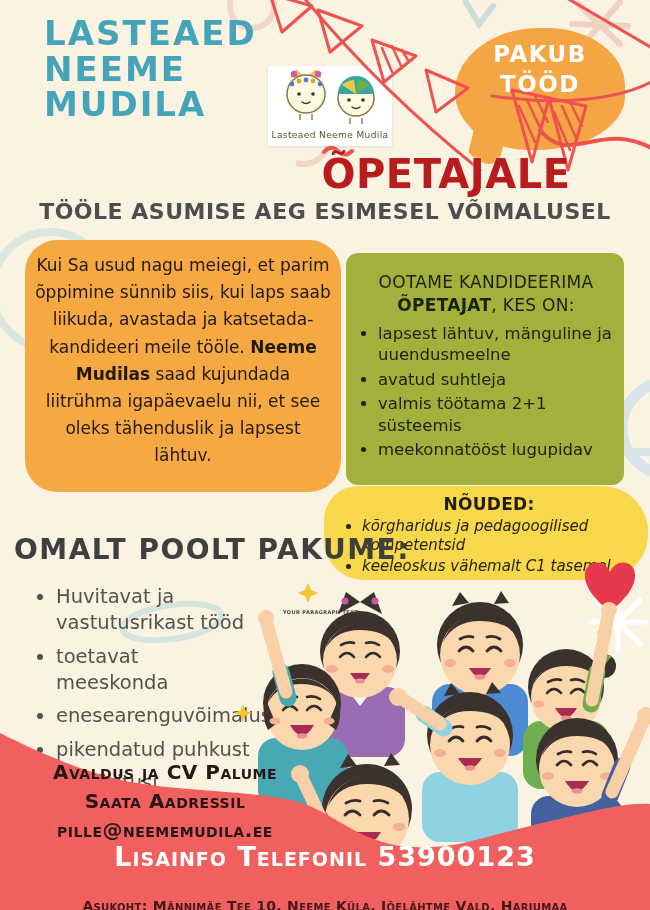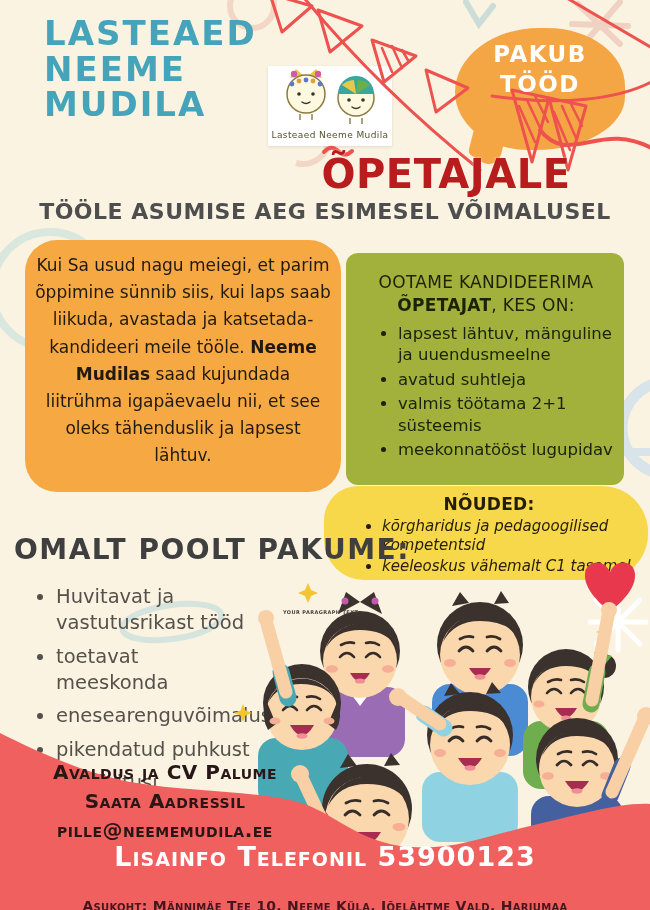--- a/index.html
+++ b/index.html
@@ -28,21 +28,21 @@
   .subtitle { position:absolute; left:0; top:199px; width:650px; z-index:1; text-align:center;
               color:#4e4e4e; font-size:22px; font-weight:800; letter-spacing:.5px; }
 
   .intro-box { position:absolute; left:25px; top:240px; width:316px; height:252px; z-index:1;
                background:#f6a843; border-radius:32px; padding:12px 10px; text-align:center;
                color:#211a10; font-size:17px; line-height:1.6; font-weight:500; }
   .cand-box { position:absolute; left:346px; top:253px; width:278px; height:232px; z-index:1;
               background:#a2b13b; border-radius:12px; padding:18px 8px 0 10px;
               color:#1c2108; font-size:16.5px; }
   .cand-head { text-align:center; font-weight:500; letter-spacing:.3px; line-height:1.35; font-size:17px; }
-  .cand-box ul, .req-box ul { list-style:disc; padding-left:22px; margin-top:6px;margin-left:20px; }
+  .cand-box ul, .req-box ul { list-style:disc; padding-left:22px; margin-top:6px; }
   .cand-box li { line-height:1.3; margin-bottom:3px; }
 
   .req-box { position:absolute; left:324px; top:486px; width:324px; height:94px; z-index:1;
              background:#f6d84a; border-radius:34px 46px 46px 40px; padding:8px 14px 0 20px;
              color:#261d08; font-size:15px; }
   .req-head { text-align:center; font-weight:800; font-size:17px; letter-spacing:.3px; }
   .req-box ul { padding-left:18px; margin-top:3px; }
   .req-box li { line-height:1.25; margin-bottom:2px;font-style:italic; }
 
   .offer-head { position:absolute; left:14px; top:533px; z-index:1; color:#3f3f3f;

